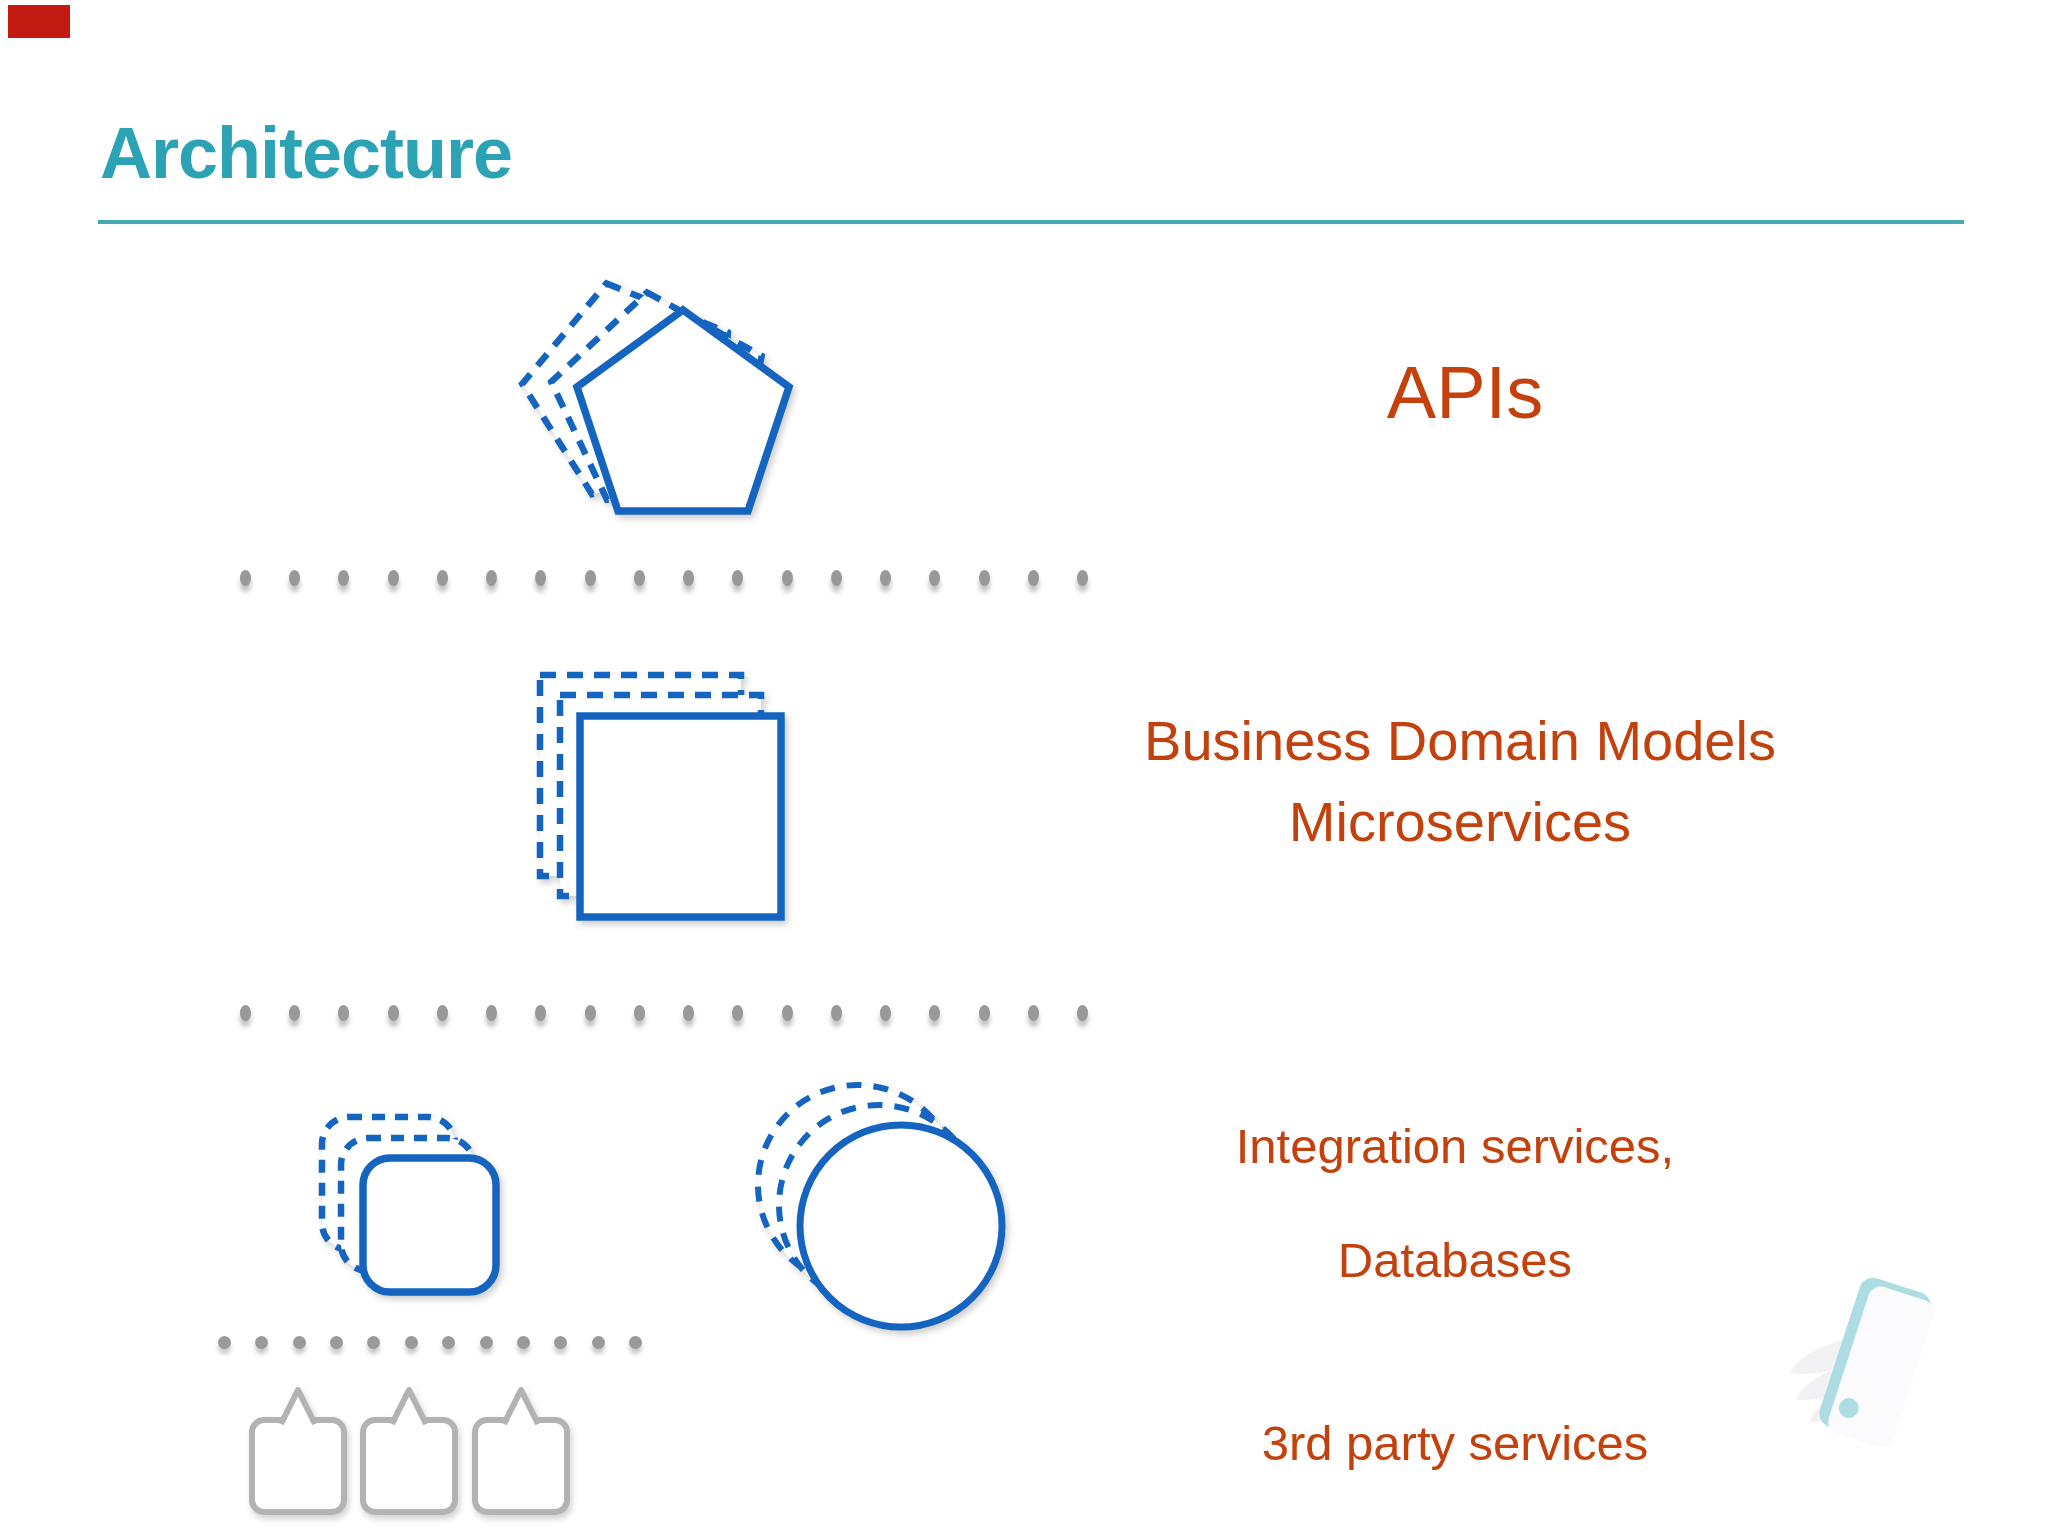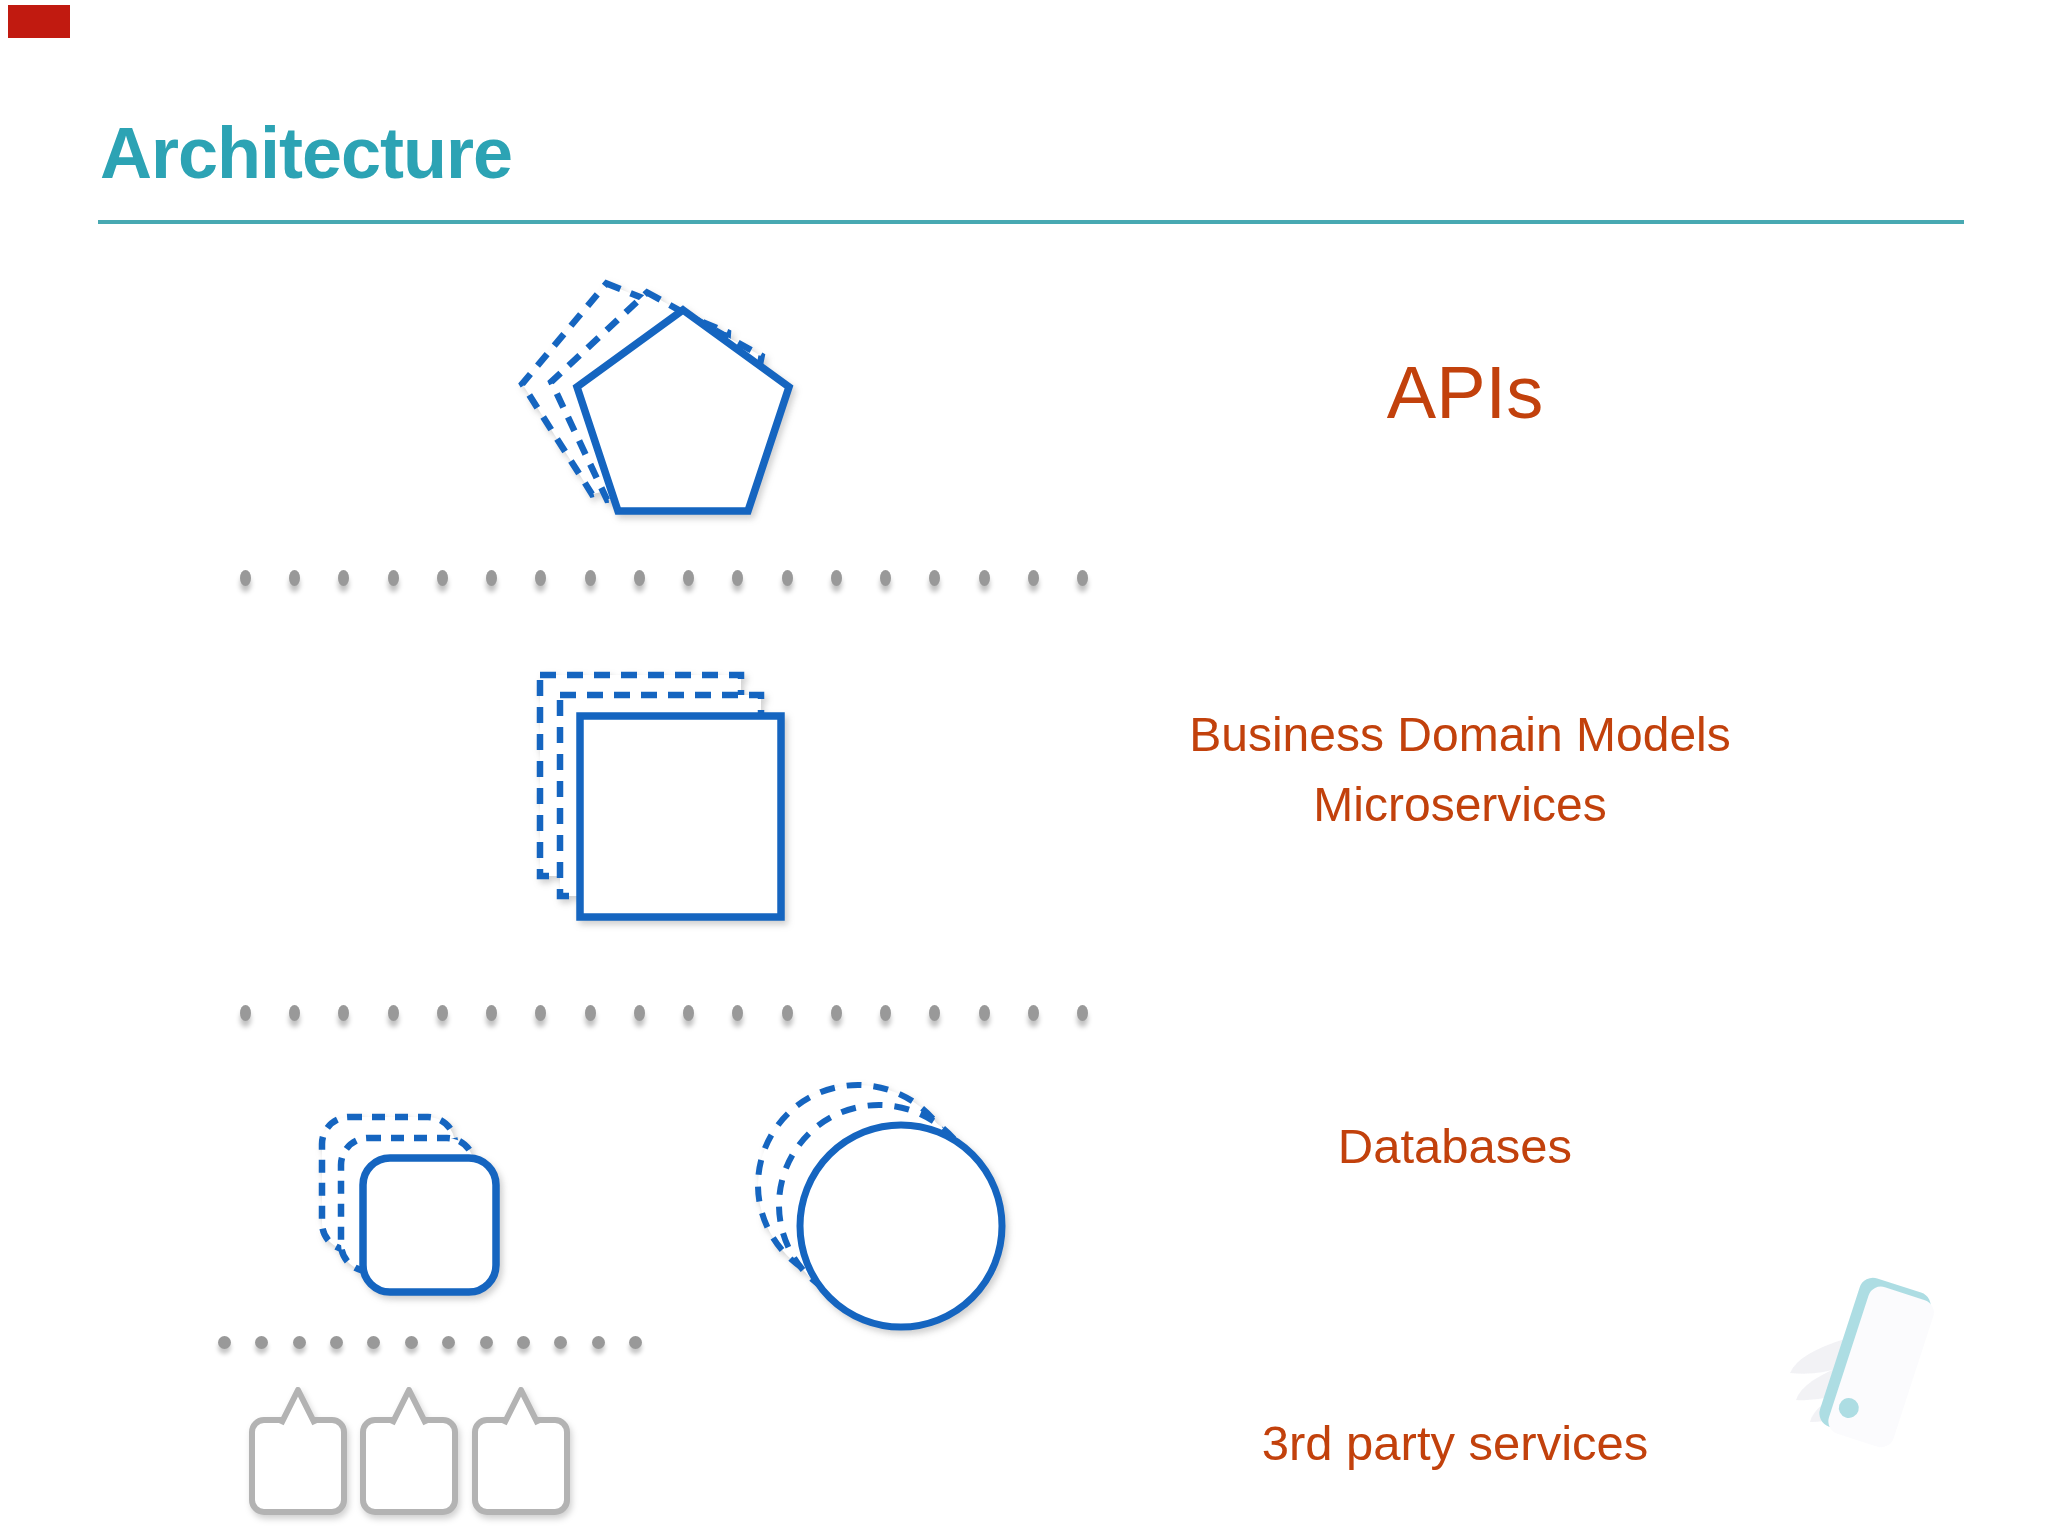--- a/index.html
+++ b/index.html
@@ -16,21 +16,21 @@
   
   .slide-title{
     left:100px;top:112px;
     font-size:72px;font-weight:700;color:#2ca3b4;letter-spacing:-1px;
   }
   .title-rule{left:98px;top:220px;width:1866px;height:4px;background:#48a9b2;}
 
   
   .teal-label{color:#c2410c;font-weight:300;text-align:center;}
   .label-apis{left:1230px;top:350px;width:470px;font-size:74px;}
-  .label-business{left:1005px;top:700px;width:910px;font-size:48px;line-height:1.45;}
+  .label-business{left:1005px;top:700px;width:910px;font-size:56px;line-height:1.45;}
   .label-integration{left:1085px;top:1118px;width:740px;font-size:49px;}
   .label-integration .l1{margin-bottom:58px;}
   .label-thirdparty{left:1105px;top:1415px;width:700px;font-size:49px;}
 
   
   .dotrow{display:flex;justify-content:space-between;align-items:center;}
   .dotrow .dot{
     width:11px;height:16px;border-radius:50%;background:#999;
     box-shadow:0 6px 5px rgba(0,0,0,0.25);
   }
@@ -124,20 +124,21 @@
 </svg>
 
 <svg class="abs shape" style="left:738px;top:1063px;" width="292" height="292" viewBox="0 0 292 292">
   <g fill="#ffffff" stroke="#1565c0">
     <circle cx="120" cy="122" r="100" stroke-width="6" stroke-dasharray="15 12"></circle>
     <circle cx="141" cy="142" r="100" stroke-width="6" stroke-dasharray="15 12"></circle>
     <circle cx="163" cy="163" r="101" stroke-width="7"></circle>
   </g>
 </svg>
 <div class="abs teal-label label-integration">
+  <div class="l1">Integration services,</div>
   <div>Databases</div>
 </div>
 
 <div class="abs dotrow sep3">
     <span class="dot sm"></span>
     <span class="dot sm"></span>
     <span class="dot sm"></span>
     <span class="dot sm"></span>
     <span class="dot sm"></span>
     <span class="dot sm"></span>

